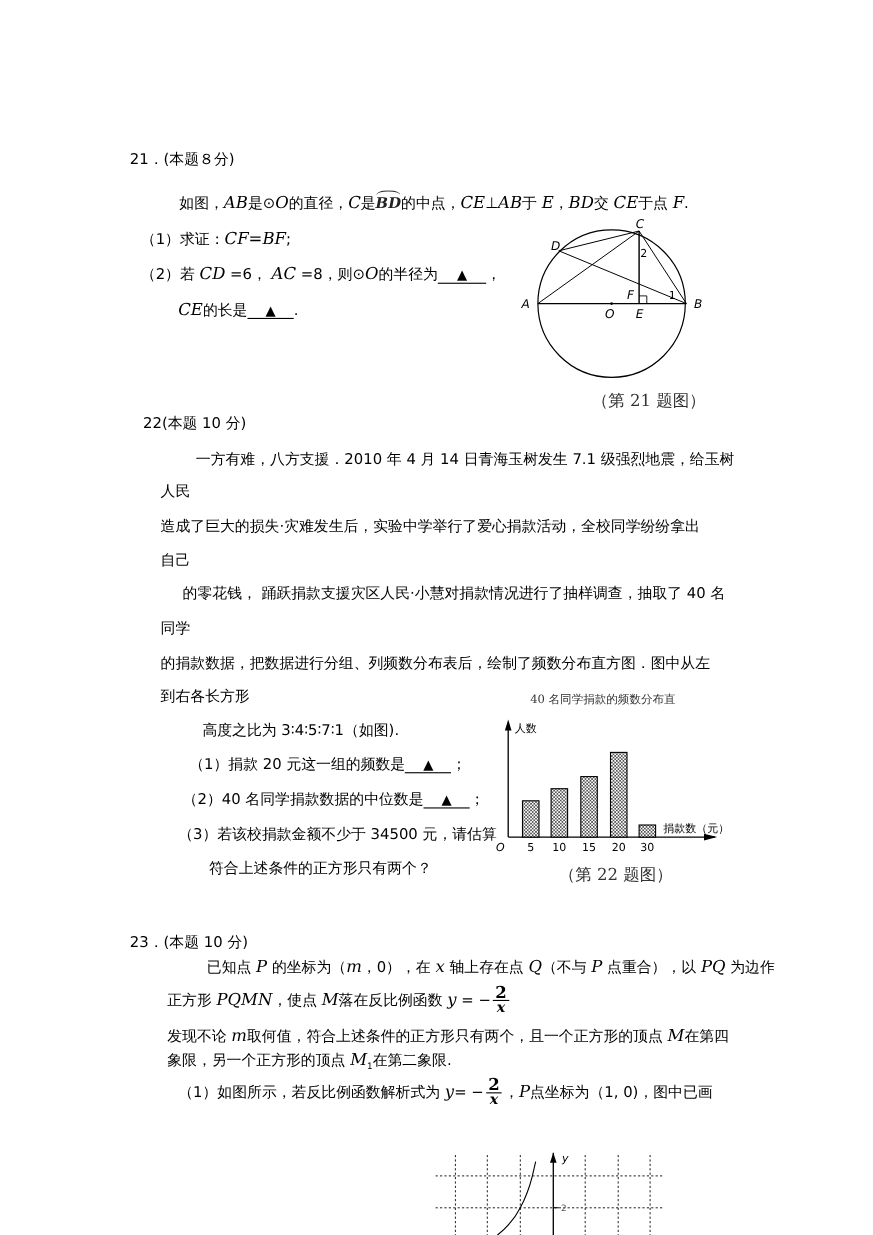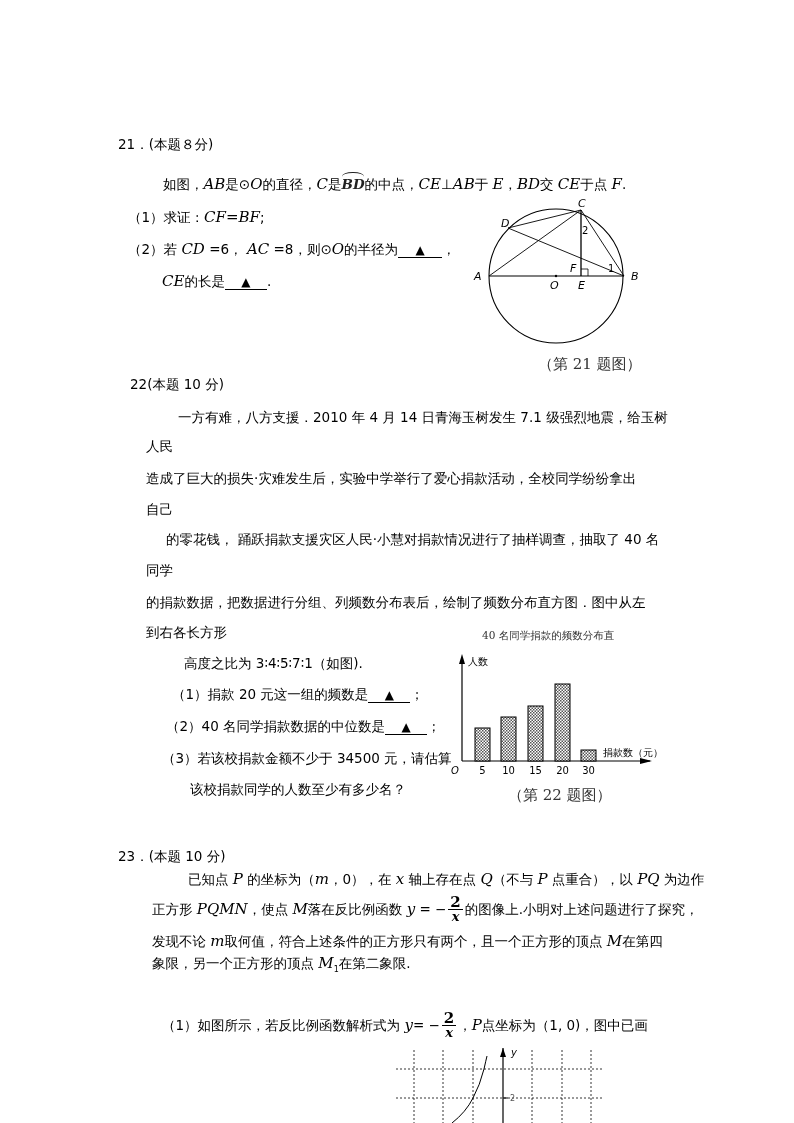--- a/index.html
+++ b/index.html
@@ -72,21 +72,21 @@
 <div class="abs" style="left:146px; top:624px;">到右各长方形</div>
 <div class="abs" style="left:140px; top:655px;margin-left:44px;">高度之比为 3∶4∶5∶7∶1（如图).</div>
 
 <div class="abs" style="left:172px; top:686px;">
   <span>（1）捐款 20 元这一组的频数是</span><span class="blank" style="width:42px;"><span class="tri">▲</span></span><span>；</span>
 </div>
 <div class="abs" style="left:166px; top:718px;">
   <span>（2）40 名同学捐款数据的中位数是</span><span class="blank" style="width:42px;"><span class="tri">▲</span></span><span>；</span>
 </div>
 <div class="abs" style="left:162px; top:750px;">（3）若该校捐款金额不少于 34500 元，请估算</div>
-<div class="abs" style="left:190px; top:781px;">该校捐款同学的人数至少有多少名？</div>
+<div class="abs" style="left:190px; top:781px;">符合上述条件的正方形只有两个？</div>
 
 <div class="abs caption" style="left:482px; top:629px; font-size:10.5px;">40 名同学捐款的频数分布直</div>
 <svg class="abs" style="left:440px; top:640px;" width="230" height="140" id="hist">
   <defs>
     <pattern id="chk" width="3" height="3" patternUnits="userSpaceOnUse">
       <rect width="3" height="3" fill="#fff"></rect>
       <rect width="1.5" height="1.5" fill="#555"></rect>
       <rect x="1.5" y="1.5" width="1.5" height="1.5" fill="#555"></rect>
     </pattern>
   </defs>
@@ -112,32 +112,32 @@
 </svg>
 <div class="abs caption" style="left:508px; top:786px;">（第 22 题图）</div>
 
 <div class="abs" style="left:118px; top:848px;">23．(本题 10 分)</div>
 
 <div class="abs" style="left:188px; top:870px;">
   <span>已知点 </span><span class="it">P</span><span> 的坐标为（</span><span class="it">m</span><span>，0），在 </span><span class="it">x</span><span> 轴上存在点 </span><span class="it">Q</span><span>（不与 </span><span class="it">P</span><span> 点重合），以 </span><span class="it">PQ</span><span> 为边作</span>
 </div>
 
 <div class="abs" style="left:152px; top:896px;">
-  <span>正方形 </span><span class="it">PQMN</span><span>，使点 </span><span class="it">M</span><span>落在反比例函数 </span><span class="it">y</span><span> = −</span><span class="frac"><span class="num">2</span><span class="den">x</span></span><span>的图像上.小明对上述问题进行了探究，</span>
+  <span>正方形 </span><span class="it">PQMN</span><span>，使点 </span><span class="it">M</span><span>落在反比例函数 </span><span class="it">y</span><span> = −</span><span class="frac"><span class="num">2</span><span class="den">x</span></span>
 </div>
 
 <div class="abs" style="left:152px; top:932px;">
   <span>发现不论 </span><span class="it">m</span><span>取何值，符合上述条件的正方形只有两个，且一个正方形的顶点 </span><span class="it">M</span><span>在第四</span>
 </div>
 
 <div class="abs" style="left:152px; top:954px;">
   <span>象限，另一个正方形的顶点 </span><span class="it">M</span><sub style="font-size:8px;">1</sub><span>在第二象限.</span>
 </div>
 
-<div class="abs" style="left:162px; top:980px;margin-top:32px;">
+<div class="abs" style="left:162px; top:980px;">
   <span>（1）如图所示，若反比例函数解析式为 </span><span class="it">y</span><span>=  −</span><span class="frac"><span class="num">2</span><span class="den">x</span></span><span>，</span><span class="it">P</span><span>点坐标为（1,   0)，图中已画</span>
 </div>
 
 <svg class="abs" style="left:380px; top:1030px;" width="260" height="93">
   <g stroke="#000" stroke-width="0.8" stroke-dasharray="2,2">
     <line x1="16" y1="39" x2="223" y2="39"></line>
     <line x1="16" y1="68" x2="223" y2="68"></line>
     <line x1="34" y1="20" x2="34" y2="93"></line>
     <line x1="63" y1="20" x2="63" y2="93"></line>
     <line x1="93" y1="20" x2="93" y2="93"></line>

